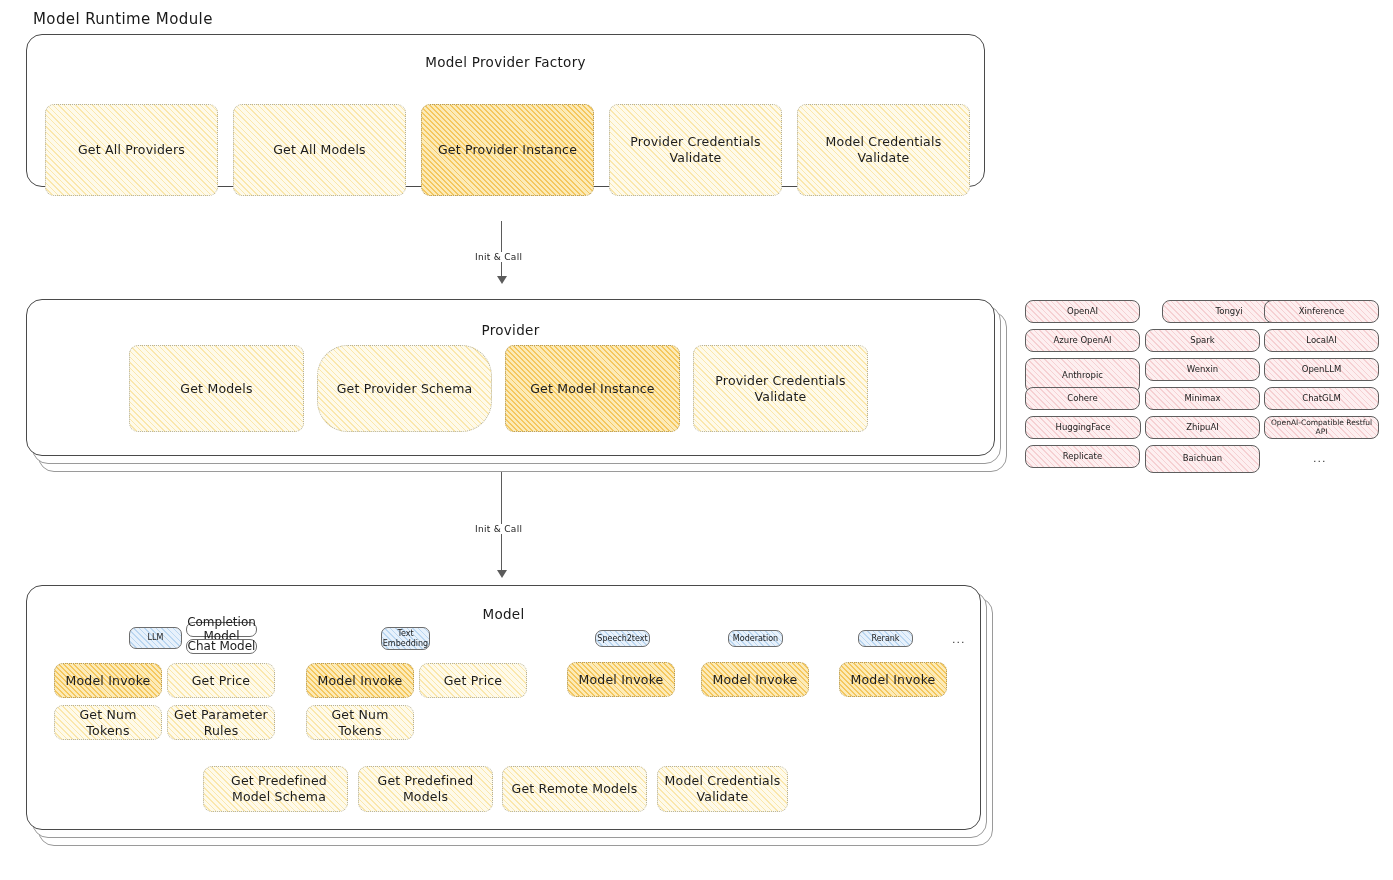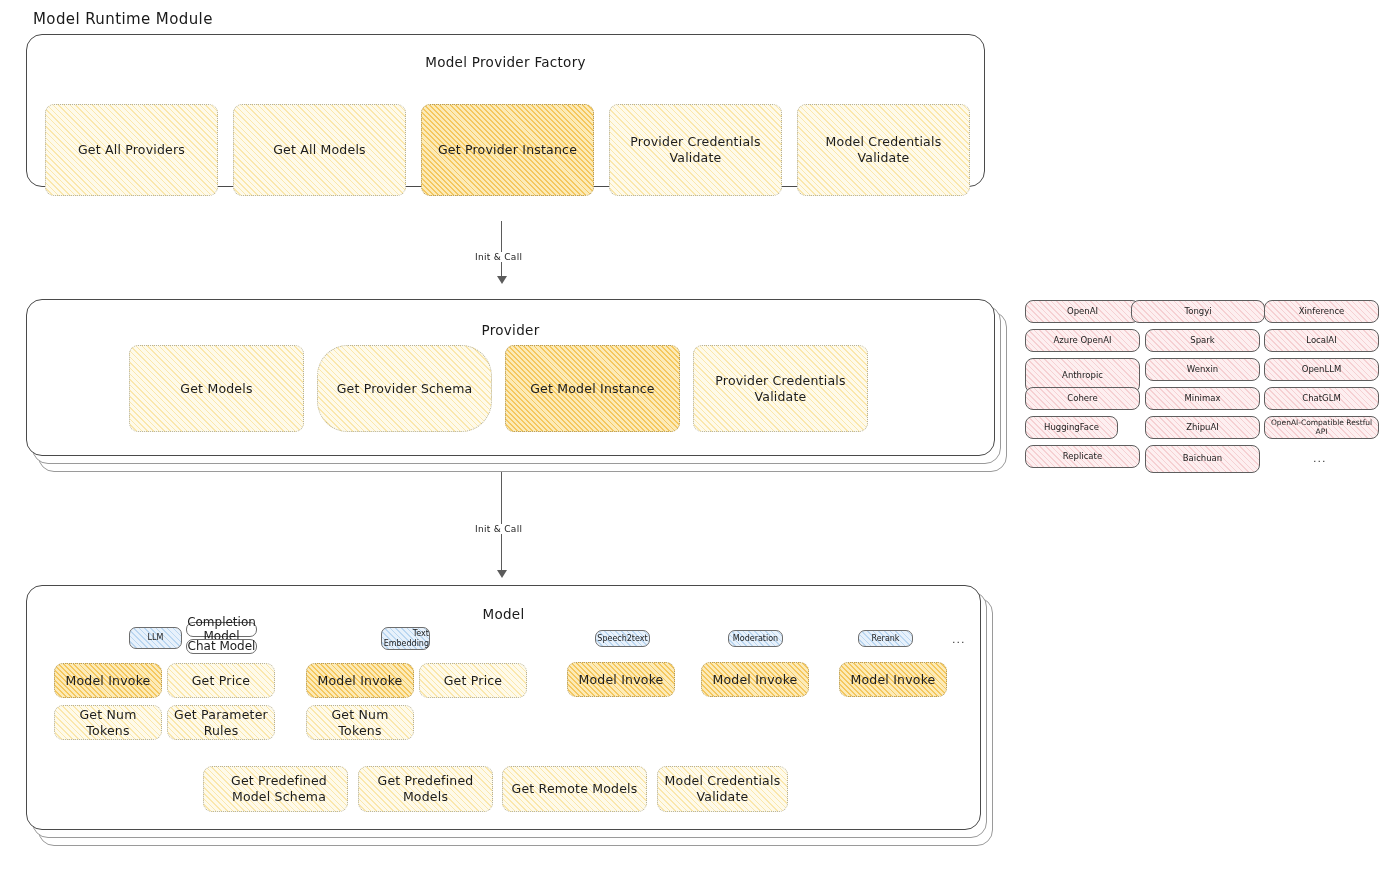--- a/index.html
+++ b/index.html
@@ -120,24 +120,24 @@
 </div>
 <div class="node light abs" style="left:129px;top:345px;width:175px;height:87px;">Get Models</div>
 <div class="node light abs" style="left:317px;top:345px;width:175px;height:87px;border-radius:31px;">Get Provider Schema</div>
 <div class="node dark abs" style="left:505px;top:345px;width:175px;height:87px;">Get Model Instance</div>
 <div class="node light abs" style="left:693px;top:345px;width:175px;height:87px;">Provider Credentials Validate</div>
 
 <div class="pill-pink" style="left:1025px;top:300px;width:115px;height:23px;">OpenAI</div>
 <div class="pill-pink" style="left:1025px;top:329px;width:115px;height:23px;">Azure OpenAI</div>
 <div class="pill-pink" style="left:1025px;top:358px;width:115px;height:35px;">Anthropic</div>
 <div class="pill-pink" style="left:1025px;top:387px;width:115px;height:23px;">Cohere</div>
-<div class="pill-pink" style="left:1025px;top:416px;width:93px;height:23px;">HuggingFace</div>
+<div class="pill-pink" style="left:1025px;top:416px;width:116px;height:23px;">HuggingFace</div>
 <div class="pill-pink" style="left:1025px;top:445px;width:115px;height:23px;">Replicate</div>
 
-<div class="pill-pink" style="left:1131px;top:300px;width:134px;height:23px;">Tongyi</div>
+<div class="pill-pink" style="left:1162px;top:300px;width:134px;height:23px;">Tongyi</div>
 <div class="pill-pink" style="left:1145px;top:329px;width:115px;height:23px;">Spark</div>
 <div class="pill-pink" style="left:1145px;top:358px;width:115px;height:23px;">Wenxin</div>
 <div class="pill-pink" style="left:1145px;top:387px;width:115px;height:23px;">Minimax</div>
 <div class="pill-pink" style="left:1145px;top:416px;width:115px;height:23px;">ZhipuAI</div>
 <div class="pill-pink" style="left:1145px;top:445px;width:115px;height:28px;">Baichuan</div>
 
 <div class="pill-pink" style="left:1264px;top:300px;width:115px;height:23px;">Xinference</div>
 <div class="pill-pink" style="left:1264px;top:329px;width:115px;height:23px;">LocalAI</div>
 <div class="pill-pink" style="left:1264px;top:358px;width:115px;height:23px;">OpenLLM</div>
 <div class="pill-pink" style="left:1264px;top:387px;width:115px;height:23px;">ChatGLM</div>
@@ -155,21 +155,21 @@
 </div>
 
 <div class="badge-blue" style="left:129px;top:627px;width:53px;height:22px;">LLM</div>
 <div class="badge-plain" style="left:186px;top:622px;width:71px;height:15px;">Completion Model</div>
 <div class="badge-plain" style="left:186px;top:639px;width:71px;height:15px;">Chat Model</div>
 <div class="node dark abs" style="left:54px;top:663px;width:108px;height:35px;">Model Invoke</div>
 <div class="node light abs" style="left:167px;top:663px;width:108px;height:35px;">Get Price</div>
 <div class="node light abs" style="left:54px;top:705px;width:108px;height:35px;">Get Num Tokens</div>
 <div class="node light abs" style="left:167px;top:705px;width:108px;height:35px;">Get Parameter Rules</div>
 
-<div class="badge-blue" style="left:381px;top:627px;width:49px;height:23px;text-align:right;">Text Embedding</div>
+<div class="badge-blue" style="left:381px;top:627px;width:49px;height:23px;">Text Embedding</div>
 <div class="node dark abs" style="left:306px;top:663px;width:108px;height:35px;">Model Invoke</div>
 <div class="node light abs" style="left:419px;top:663px;width:108px;height:35px;">Get Price</div>
 <div class="node light abs" style="left:306px;top:705px;width:108px;height:35px;">Get Num Tokens</div>
 
 <div class="badge-blue" style="left:595px;top:630px;width:55px;height:17px;">Speech2text</div>
 <div class="node dark abs" style="left:567px;top:662px;width:108px;height:35px;">Model Invoke</div>
 
 <div class="badge-blue" style="left:728px;top:630px;width:55px;height:17px;">Moderation</div>
 <div class="node dark abs" style="left:701px;top:662px;width:108px;height:35px;">Model Invoke</div>
 

